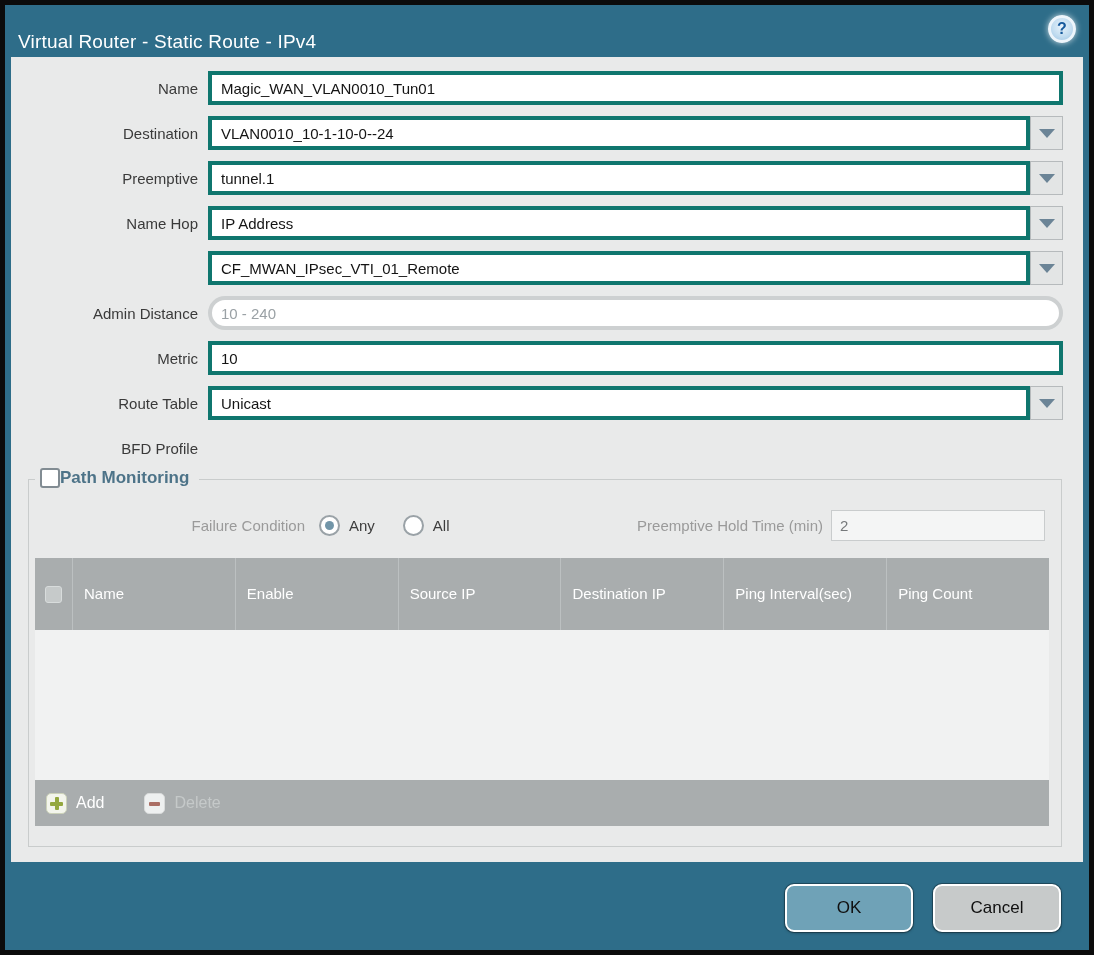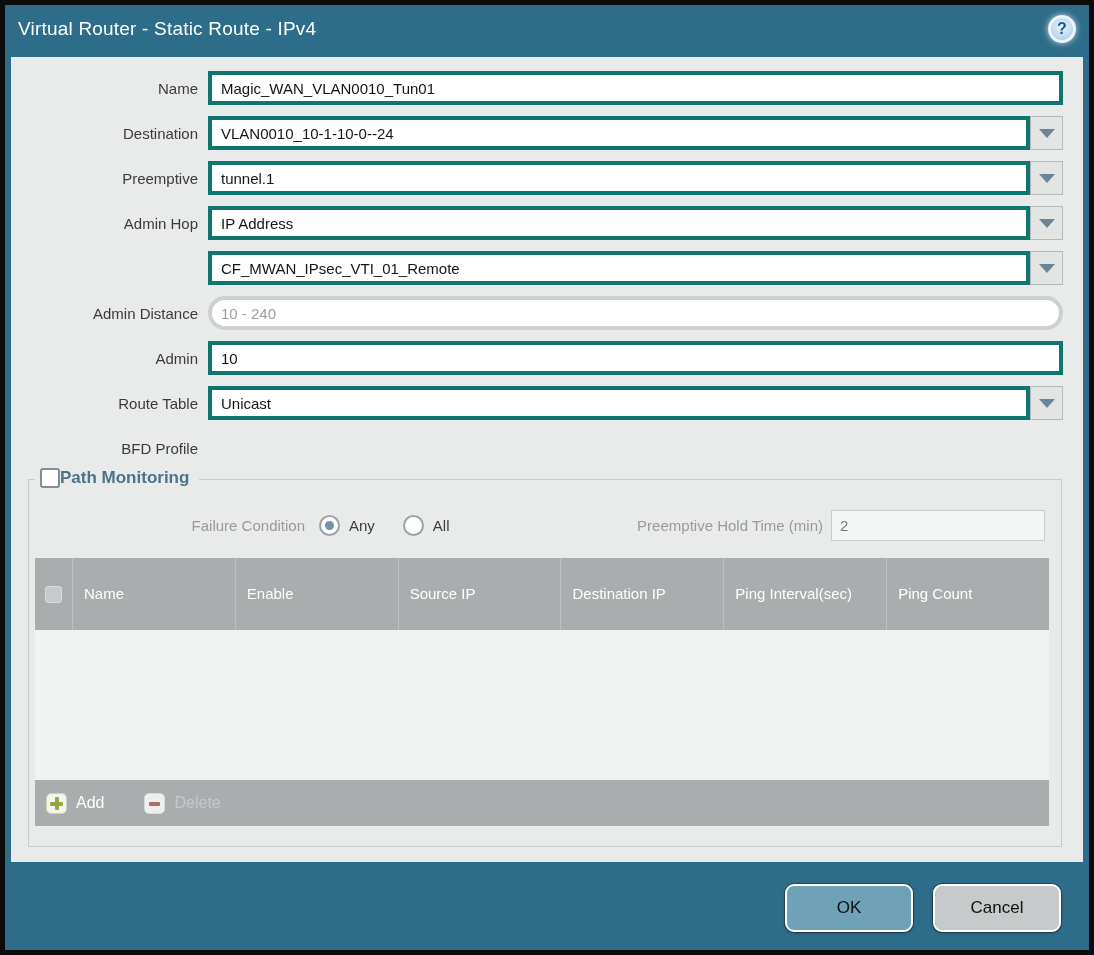--- a/index.html
+++ b/index.html
@@ -12,21 +12,21 @@
   .dialog {
     width:1094px; height:955px;
     border:5px solid #0b0b0b;
     background:#2e6d89;
     display:flex; flex-direction:column;
     position:relative;
   }
   
   .titlebar {
     flex:0 0 48px;
-    display:flex; align-items:center;
+    display:flex; align-items:flex-end;
     padding-left:13px;
     position:relative;
   }
   .title { color:#ffffff; font-size:19px; letter-spacing:.2px; }
   .help {
     position:absolute; right:13px; top:10px;
     width:28px; height:28px; border-radius:50%;
     background:radial-gradient(circle at 50% 40%, #e8f3fb 0%, #c3ddf0 55%, #9cc4e4 100%);
     border:3px solid #edf5fb;
     color:#15599c; font-weight:bold; font-size:16px;
@@ -199,21 +199,21 @@
       <span class="flabel">Preemptive</span>
       <div class="fctrl">
         <input class="ti" value="tunnel.1" style="">
         <button class="ddbtn">
             <span class="tri"></span>
           </button>
       </div>
     </div>
 
     <div class="form-row">
-      <span class="flabel">Admin Hop</span>
+      <span class="flabel">Name Hop</span>
       <div class="fctrl">
         <input class="ti" value="IP Address" style="">
         <button class="ddbtn">
             <span class="tri"></span>
           </button>
       </div>
     </div>
 
     <div class="form-row">
       <span class="flabel"></span>
@@ -226,21 +226,21 @@
     </div>
 
     <div class="form-row">
       <span class="flabel">Admin Distance</span>
       <div class="fctrl">
         <input class="ti dim" placeholder="10 - 240" style="">
       </div>
     </div>
 
     <div class="form-row">
-      <span class="flabel">Admin</span>
+      <span class="flabel">Metric</span>
       <div class="fctrl">
         <input class="ti" value="10" style="">
       </div>
     </div>
 
     <div class="form-row">
       <span class="flabel">Route Table</span>
       <div class="fctrl">
         <input class="ti" value="Unicast" style="">
         <button class="ddbtn">

